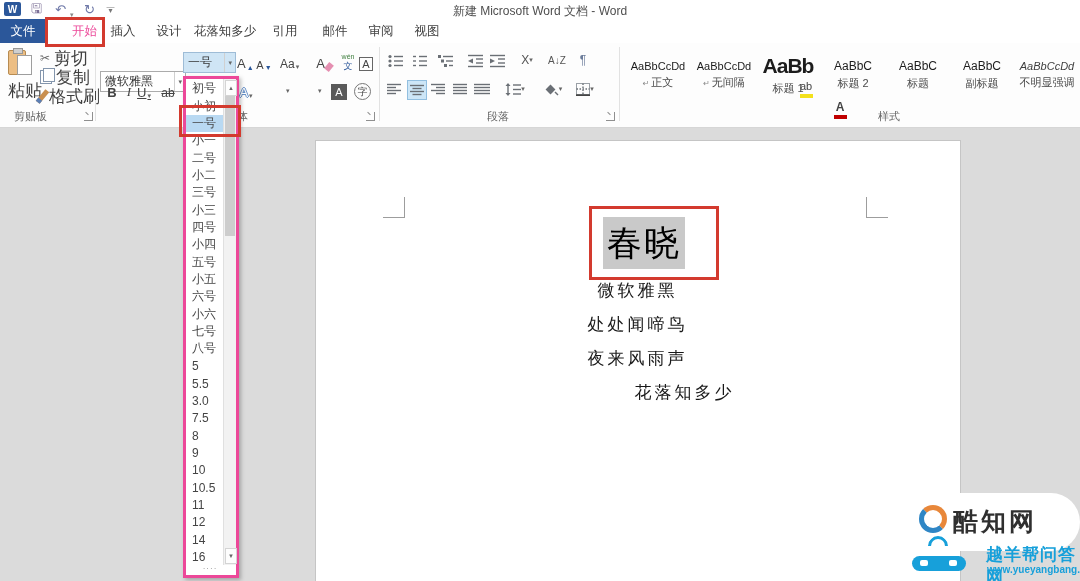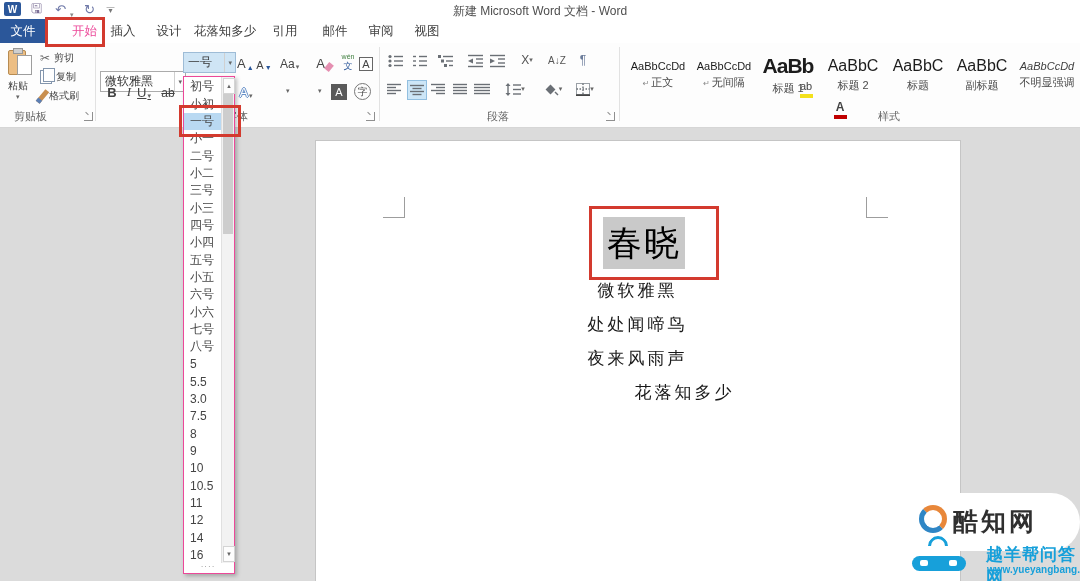--- a/index.html
+++ b/index.html
@@ -29,21 +29,21 @@
   #tab-ref{left:263px;width:44px;}
   #tab-mail{left:313px;width:44px;}
   #tab-review{left:359px;width:44px;}
   #tab-view{left:405px;width:44px;}
   
   #ribbon{left:0;top:43px;width:1080px;height:84px;background:#fdfdfd;border-bottom:1px solid #d6d6d6;}
   .vsep{position:absolute;top:4px;width:1px;height:74px;background:#e2e2e2;}
   .grp-label{position:absolute;top:66px;font-size:11px;color:#656565;}
   .launcher{position:absolute;top:69px;width:8px;height:8px;border-right:1px solid #8f8f8f;border-bottom:1px solid #8f8f8f;}
   .launcher:after{content:"";position:absolute;left:1px;top:1px;width:4px;height:1px;background:#8f8f8f;transform:rotate(45deg);}
-  .rbtn-label{font-size:10px;color:#3f3f3f;}
+  .rbtn-label{font-size:17px;color:#3f3f3f;}
   .dd-arrow{font-size:7px;color:#666;}
   
   .clip-row{position:absolute;display:flex;align-items:center;gap:4px;height:16px;}
   .paste-board{position:absolute;left:8px;top:7px;width:16px;height:23px;background:#ecbe84;border:1px solid #b78b51;border-radius:2px;}
   .paste-clipm{position:absolute;left:13px;top:5px;width:8px;height:4px;background:#cfcfcf;border:1px solid #979797;}
   .paste-paper{position:absolute;left:17px;top:12px;width:13px;height:18px;background:#fff;border:1px solid #9d9d9d;}
   .copy-icn{width:10px;height:12px;border:1px solid #8496ad;background:#fff;position:relative;}
   .copy-icn:before{content:"";position:absolute;left:2px;top:-3px;width:10px;height:12px;border:1px solid #8496ad;background:#fff;}
   .fp-icn{width:5px;height:11px;background:#c98f4e;transform:rotate(40deg);border-bottom:4px solid #5b7fb5;}
   
@@ -70,31 +70,31 @@
   .al-on{background:#cde6f7;border:1px solid #92bfe0;}
   svg .ln{stroke:#6a6f75;stroke-width:1.4;}
   svg .bl{fill:#6a6f75;}
   
   .style-card{position:absolute;top:5px;width:64px;height:54px;display:flex;flex-direction:column;
               align-items:center;justify-content:center;gap:3px;}
   .st-sample{font-size:11px;color:#1c1c1c;white-space:nowrap;}
   .st-label{font-size:11px;color:#4a4a4a;white-space:nowrap;}
   .st-mark{font-size:8px;color:#888;margin-right:2px;}
   .s3 .st-sample{font-size:21px;font-weight:bold;letter-spacing:-1px;}
-  .s4 .st-sample,.s5 .st-sample,.s6 .st-sample{font-size:16px;}
+  .s4 .st-sample,.s5 .st-sample,.s6 .st-sample{font-size:12px;}
   .s7 .st-sample{font-style:italic;color:#3e3e3e;}
   
   #docarea{left:0;top:128px;width:1080px;height:453px;background:#dbdbdb;}
   #page{left:315px;top:140px;width:644px;height:441px;background:#fff;border:1px solid #c5c5c5;border-bottom:none;}
   .cropmark{position:absolute;background:#9d9d9d;}
   #doc-sel{left:603px;top:217px;width:82px;height:52px;background:#c9c9c9;display:flex;align-items:center;justify-content:center;}
   #doc-title{font-size:35px;color:#000;letter-spacing:2px;}
   .poem-line{position:absolute;left:315px;width:645px;text-align:center;font-size:17px;color:#181818;letter-spacing:3px;}
   
-  #size-dd{left:183px;top:76px;width:50px;height:496px;background:#fff;border:1px solid #ec4899;
+  #size-dd{left:183px;top:76px;width:50px;height:496px;background:#fff;border:3px solid #ec4899;
            box-shadow:2px 2px 4px rgba(0,0,0,.25);z-index:40;}
   #dd-items{position:absolute;left:0;top:1px;width:37px;}
   .dd-item{height:17.35px;font-size:12px;color:#444;padding-left:6px;display:flex;align-items:center;}
   .dd-item.sel{background:#b9d9f2;}
   #dd-scroll{position:absolute;right:0;top:0;width:12px;height:486px;background:#f2f2f2;border-left:1px solid #e0e0e0;}
   .sb-btn{position:absolute;left:1px;width:10px;height:14px;background:#fdfdfd;border:1px solid #d4d4d4;
           font-size:6px;color:#666;display:flex;align-items:center;justify-content:center;}
   #sb-thumb{position:absolute;left:1px;top:17px;width:10px;height:140px;background:#cdcdcd;}
   #dd-grip{position:absolute;left:0;bottom:0;width:48px;height:9px;text-align:center;font-size:8px;color:#9a9a9a;line-height:5px;letter-spacing:1px;}
   

